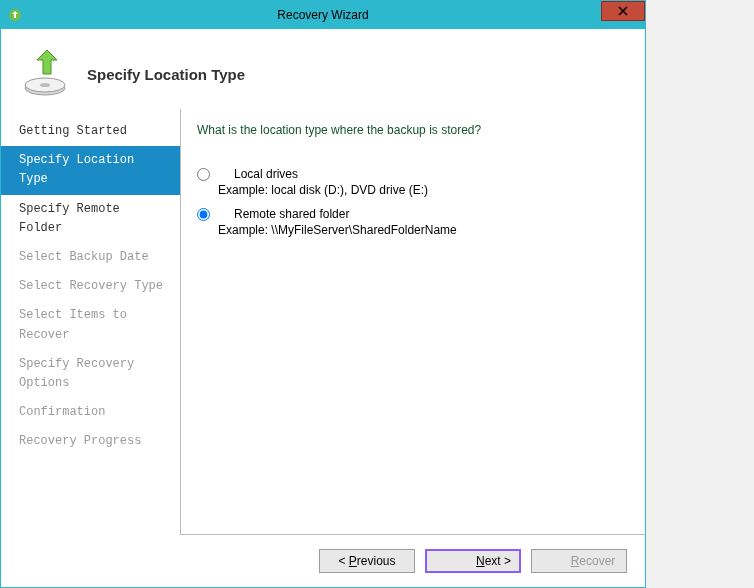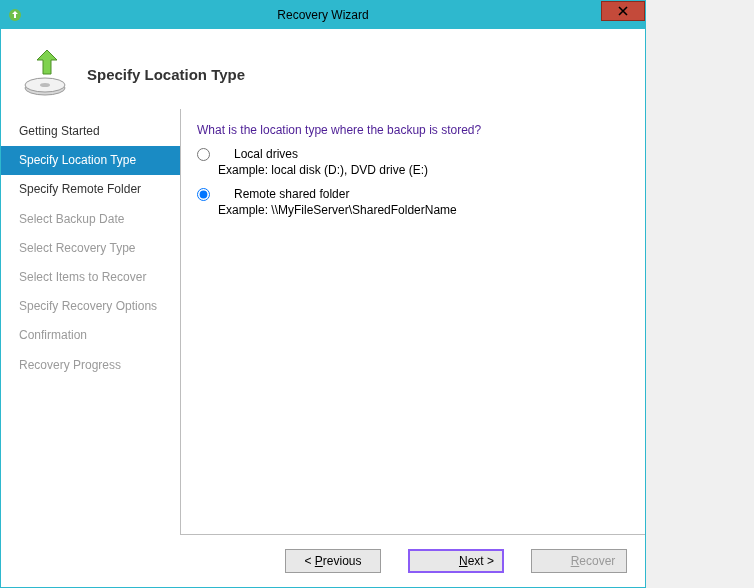--- a/index.html
+++ b/index.html
@@ -75,20 +75,21 @@
   .body {
     flex: 1;
     display: flex;
     overflow: hidden;
   }
   .sidebar {
     width: 180px;
     border-right: 1px solid #bdbdbd;
     padding-top: 8px;
     background: #fff;
+    font-family: Liberation Mono, monospace;
   }
   .step {
     padding: 5px 10px 5px 18px;
     font-size: 12px;
     color: #333;
     cursor: default;
     line-height: 1.6;
   }
   .step.active {
     background: #1a8bc4;
@@ -97,22 +98,22 @@
   .step.disabled {
     color: #9a9a9a;
   }
   .content {
     flex: 1;
     padding: 14px 20px 10px 16px;
     position: relative;
     border-bottom: 1px solid #bdbdbd;
   }
   .content .question {
-    color: #4c1d95;
-    margin-bottom: 10px;
+    color: #14532d;
+    margin-bottom: 30px;
   }
   .opt {
     margin-bottom: 10px;
   }
   .opt-row {
     display: flex;
     align-items: center;
     gap: 24px;
   }
   .opt-row input[type=radio] {
@@ -126,21 +127,21 @@
     color: #000;
     margin-left: 21px;
     margin-top: 2px;
   }
   .footer {
     height: 52px;
     display: flex;
     align-items: center;
     justify-content: flex-end;
     padding: 0 18px;
-    gap: 27px;
+    gap: 10px;
     background: #fff;
   }
   .btn {
     min-width: 96px;
     height: 24px;
     border: 1px solid #9c9c9c;
     background: #e8e8e8;
     font-family: inherit;
     font-size: 12px;
     color: #000;

